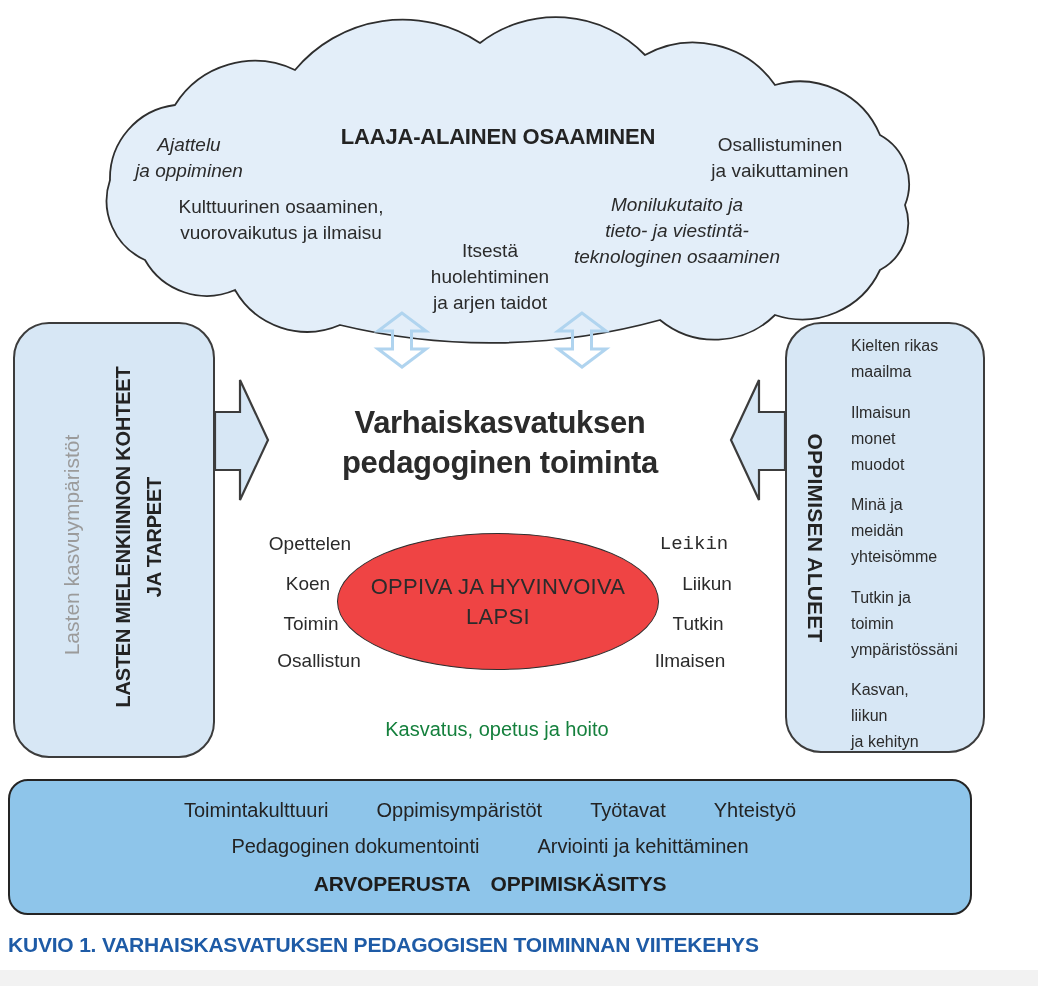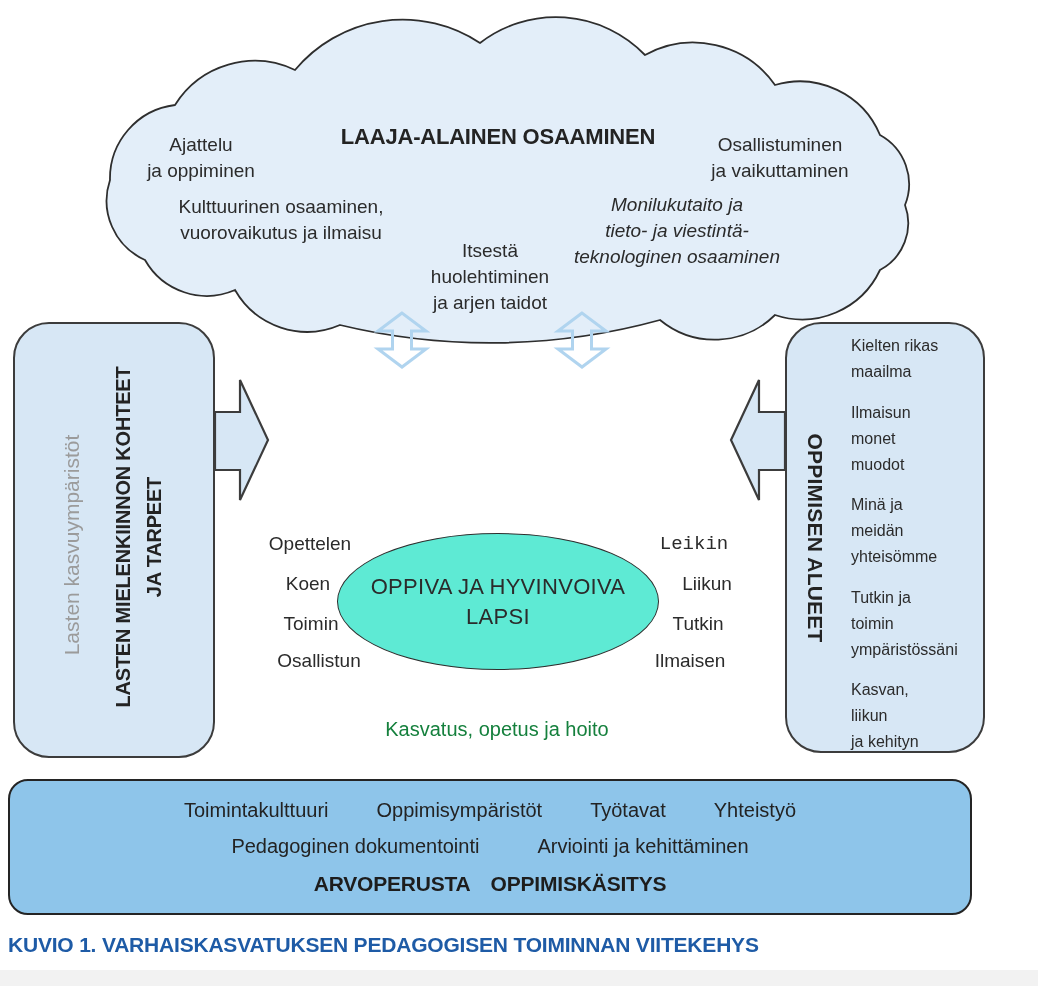--- a/index.html
+++ b/index.html
@@ -22,21 +22,21 @@
     transform:rotate(-90deg);}
   .v-bold-left{width:440px;height:62px;line-height:31px;font-size:20px;font-weight:bold;
     letter-spacing:-0.2px;color:#232323;transform:rotate(-90deg);}
   .v-bold-right{width:320px;height:26px;line-height:26px;font-size:21px;font-weight:bold;
     letter-spacing:0.2px;color:#232323;transform:rotate(90deg);}
   .learn-item{font-size:16px;line-height:26px;color:#2b2b2b;}
   
   .main-title{font-size:31px;line-height:40px;font-weight:bold;letter-spacing:-0.3px;color:#2b2b2b;}
   .ellipse{
     width:322px;height:137px;border:1.6px solid #2e2e2e;border-radius:50%;
-    display:flex;align-items:center;justify-content:center;box-sizing:border-box;background:#5eead4;
+    display:flex;align-items:center;justify-content:center;box-sizing:border-box;background:#ef4444;
   }
   .ellipse-label{font-size:22px;line-height:30px;letter-spacing:0.3px;text-align:center;color:#2b2b2b;}
   .verb{font-size:19px;color:#2b2b2b;}
   .care-label{font-size:20px;color:#15803d;}
   
   .bottom-panel{
     left:8px;top:779px;width:964px;height:136px;background:#8ec5ea;border:2.5px solid #242424;
     border-radius:20px;box-sizing:border-box;display:flex;flex-direction:column;
     justify-content:space-evenly;padding:4px 0;
   }
@@ -69,21 +69,21 @@
          A 83 83 0 0 1 235 290
          A 71 71 0 0 1 145 260
          A 65 65 0 0 1 110 180 Z" fill="#e3eef9" stroke="#2e2e2e" stroke-width="1.8"></path>
     <polygon points="215,412 240,412 240,380 268,440 240,500 240,470 215,470" fill="#d7e7f5" stroke="#3c3c3c" stroke-width="2.2"></polygon>
     <polygon points="785,412 759,412 759,380 731,440 759,500 759,470 785,470" fill="#d7e7f5" stroke="#3c3c3c" stroke-width="2.2"></polygon>
     <polygon points="402,313 378,331 392.5,331 392.5,349 378,349 402,367 426,349 411.5,349 411.5,331 426,331" fill="none" stroke="#b0d4ef" stroke-width="3"></polygon>
     <polygon points="582,313 558,331 572.5,331 572.5,349 558,349 582,367 606,349 591.5,349 591.5,331 606,331" fill="none" stroke="#b0d4ef" stroke-width="3"></polygon>
   </svg>
 
   <div class="abs cloud-heading cx" style="left:498px;top:124px;">LAAJA-ALAINEN OSAAMINEN</div>
-  <div class="abs cloud-item pre cx" style="left:201px;top:132px;">Ajattelu
+  <div class="abs cloud-item pre cx" style="left:189px;top:132px;font-style:italic;">Ajattelu
 ja oppiminen</div>
   <div class="abs cloud-item pre cx" style="left:281px;top:194px;">Kulttuurinen osaaminen,
 vuorovaikutus ja ilmaisu</div>
   <div class="abs cloud-item pre cx" style="left:490px;top:238px;">Itsestä
 huolehtiminen
 ja arjen taidot</div>
   <div class="abs cloud-item pre cx" style="left:677px;top:192px;font-style:italic;">Monilukutaito ja
 tieto- ja viestintä-
 teknologinen osaaminen</div>
   <div class="abs cloud-item pre cx" style="left:780px;top:132px;">Osallistuminen
@@ -104,20 +104,22 @@
   <div class="abs learn-item pre" style="left:851px;top:492px;">Minä ja
 meidän
 yhteisömme</div>
   <div class="abs learn-item pre" style="left:851px;top:585px;">Tutkin ja
 toimin
 ympäristössäni</div>
   <div class="abs learn-item pre" style="left:851px;top:677px;">Kasvan,
 liikun
 ja kehityn</div>
 
+  <div class="abs main-title pre cx" style="left:500px;top:403px;">Varhaiskasvatuksen
+pedagoginen toiminta</div>
 
   <div class="abs ellipse" style="left:337px;top:533px;">
     <div class="ellipse-label pre">OPPIVA JA HYVINVOIVA
 LAPSI</div>
   </div>
 
   <div class="abs verb cx" style="left:310px;top:533px;">Opettelen</div>
   <div class="abs verb cx" style="left:308px;top:573px;">Koen</div>
   <div class="abs verb cx" style="left:311px;top:613px;">Toimin</div>
   <div class="abs verb cx" style="left:319px;top:650px;">Osallistun</div>

